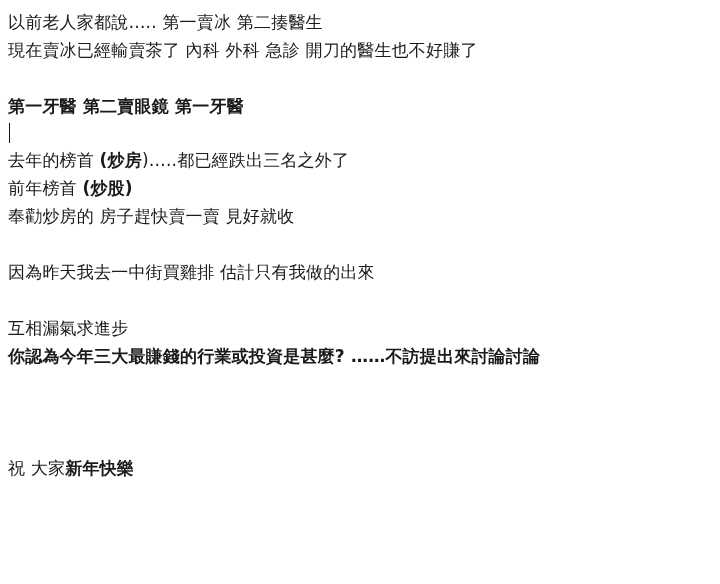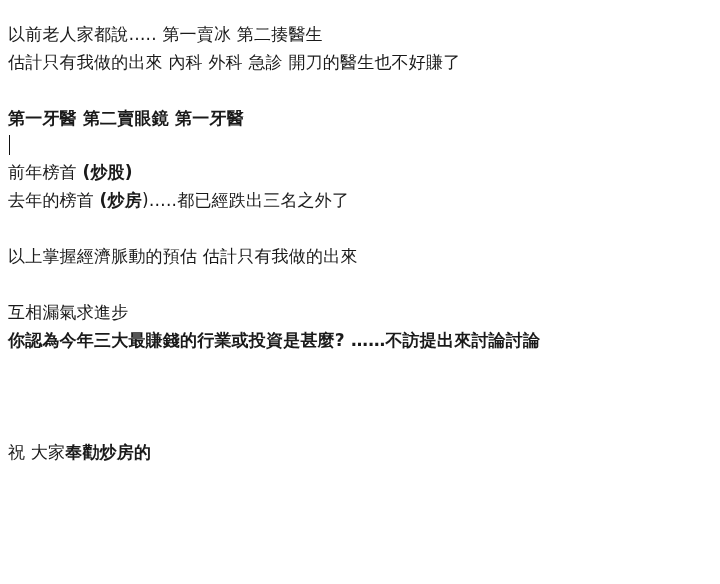--- a/index.html
+++ b/index.html
@@ -11,21 +11,20 @@
     width: 720px;
     height: 584px;
     font-family: "DejaVu Sans", "Liberation Sans", sans-serif;
     color: #1a1a1a;
     overflow: hidden;
   }
   .doc {
     padding: 8px 10px 0 8px;
     box-sizing: border-box;
     width: 720px;
-    margin-top: 12px;
   }
   .line {
     font-size: 17px;
     line-height: 28px;
     white-space: pre-wrap;
     letter-spacing: 0.2px;
   }
   .bold {
     font-weight: bold;
   }
@@ -48,31 +47,32 @@
   .mixed > span {
     white-space: pre-wrap;
   }
 </style>
 </head>
 <body>
 
 <div class="doc">
   <div id="doc-lines">
       <div class="line mixed"><span>以前老人家都說….. 第一賣冰 第二揍醫生</span></div>
-      <div class="line mixed"><span>估計只有我做的出來 內科 外科 急診 開刀的醫生也不好賺了</span></div>
+      <div class="line mixed"><span>現在賣冰已經輸賣茶了 內科 外科 急診 開刀的醫生也不好賺了</span></div>
       <div class="blank"></div>
       <div class="line mixed"><span class="bold">第一牙醫 第二賣眼鏡 第一牙醫</span></div>
       <div class="caret-line">
         <span class="caret"></span>
       </div>
+      <div class="line mixed"><span>去年的榜首 </span><span class="bold">(炒房</span><span>)…..都已經跌出三名之外了</span></div>
       <div class="line mixed"><span>前年榜首 </span><span class="bold">(炒股)</span></div>
-      <div class="line mixed"><span>去年的榜首 </span><span class="bold">(炒房</span><span>)…..都已經跌出三名之外了</span></div>
+      <div class="line mixed"><span>奉勸炒房的 房子趕快賣一賣 見好就收</span></div>
       <div class="blank"></div>
-      <div class="line mixed"><span>以上掌握經濟脈動的預估 估計只有我做的出來</span></div>
+      <div class="line mixed"><span>因為昨天我去一中街買雞排 估計只有我做的出來</span></div>
       <div class="blank"></div>
       <div class="line mixed"><span>互相漏氣求進步</span></div>
       <div class="line mixed"><span class="bold">你認為今年三大最賺錢的行業或投資是甚麼? ……</span><span class="bold">不訪提出來討論討論</span></div>
       <div class="blank"></div>
       <div class="blank"></div>
       <div class="blank"></div>
-      <div class="line mixed"><span>祝 大家</span><span class="bold">奉勸炒房的</span></div>
+      <div class="line mixed"><span>祝 大家</span><span class="bold">新年快樂</span></div>
     </div>
 </div>
 
 </body></html>

